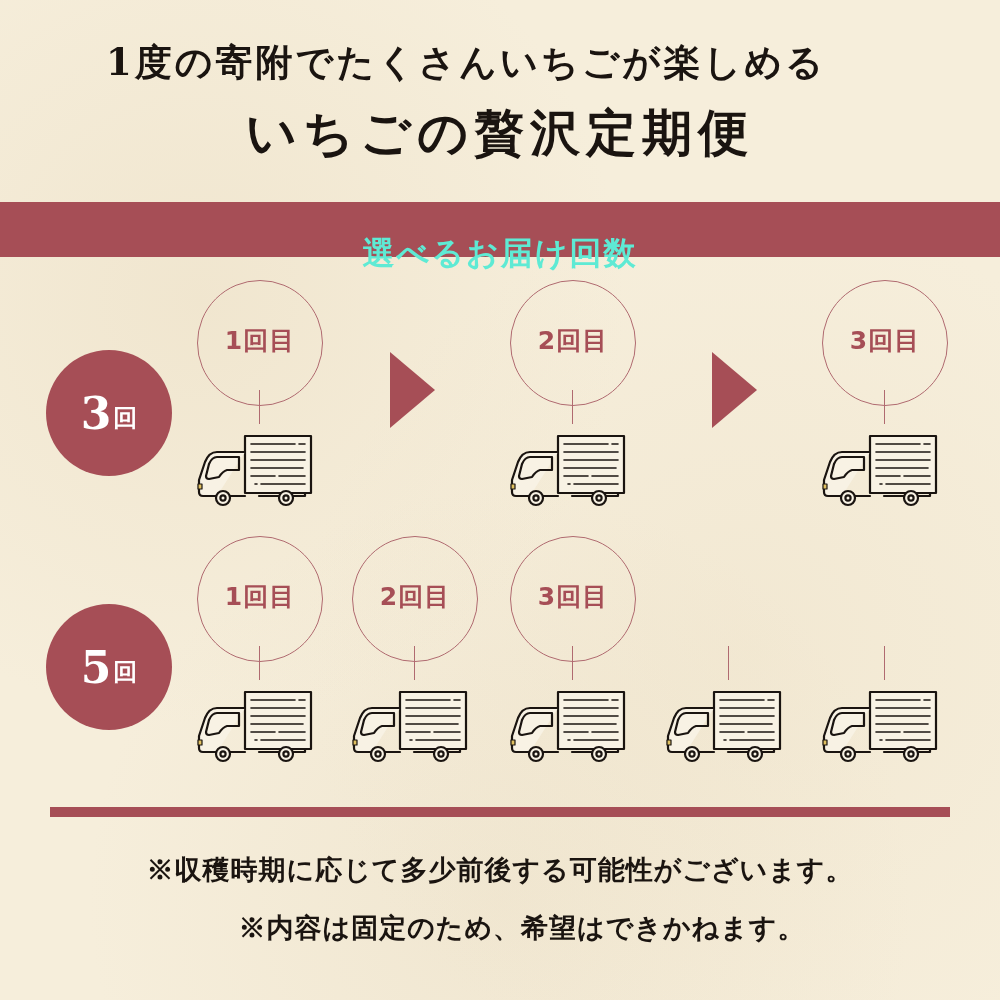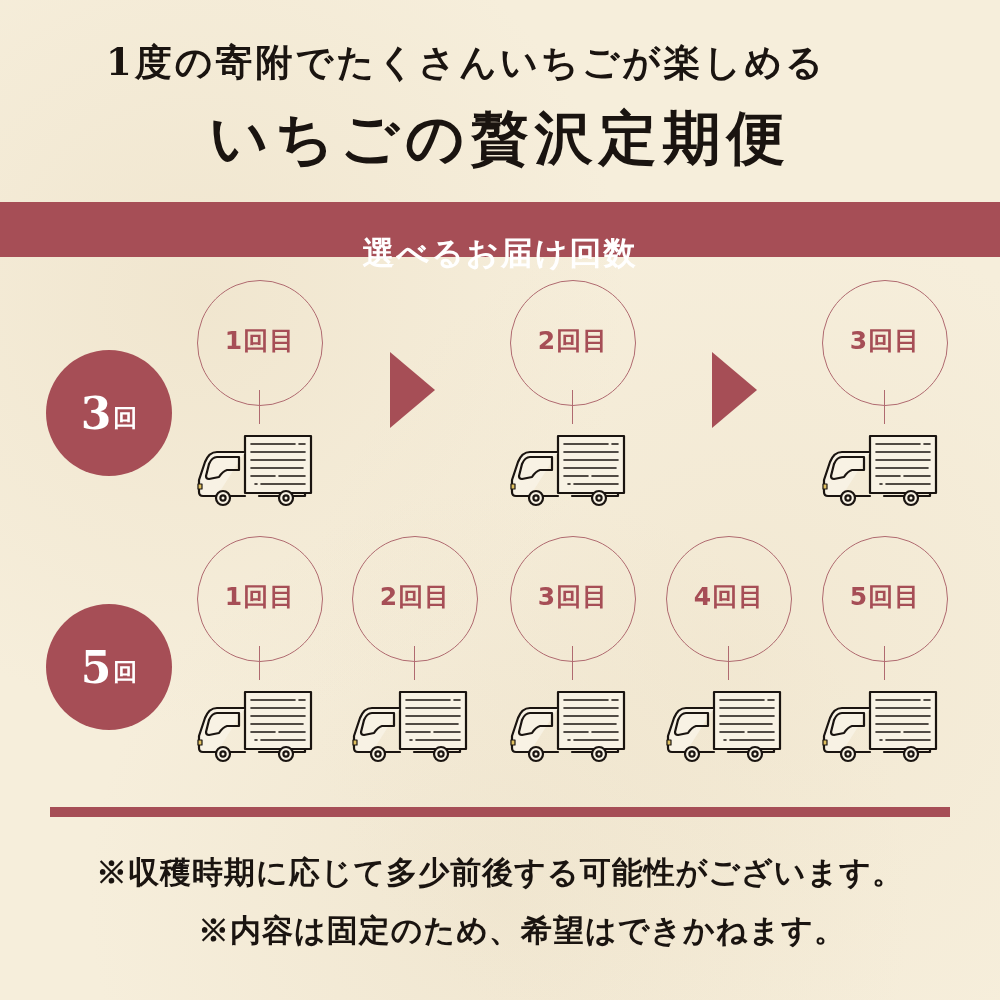--- a/index.html
+++ b/index.html
@@ -16,30 +16,30 @@
     }
 
     .subtitle {
       position: absolute; left: 0; top: 38px; width: 920px;
       text-align: center; font-size: 37px; font-weight: bold; letter-spacing: 3px;
       font-family: "DejaVu Serif", serif;
       margin-left: 6px;
     }
     .title {
       position: absolute; left: 0; top: 100px; width: 1000px;
-      text-align: center; font-size: 58px; font-weight: bold; letter-spacing: 6px;
+      text-align: center; font-size: 50px; font-weight: bold; letter-spacing: 6px;
       font-family: "DejaVu Serif", serif;
     }
     .banner {
       position: absolute; left: 0; top: 202px; width: 1000px; height: 55px;
       background: #a64e56;
       display: flex; align-items: center; justify-content: center;
     }
     .banner-text {
-      color: #ffffff; font-size: 32px; font-weight: bold; letter-spacing: 2px;
+      color: #5eead4; font-size: 32px; font-weight: bold; letter-spacing: 2px;
       font-family: "DejaVu Serif", serif;
       margin-top: 48px;
     }
 
     .count-badge {
       position: absolute; width: 126px; height: 126px; border-radius: 50%;
       background: #a64e56; color: #fff;
       display: flex; align-items: center; justify-content: center;
     }
     .count-num { font-size: 44px; font-weight: bold; font-family: "DejaVu Serif", serif; }
@@ -71,21 +71,21 @@
       border-bottom: 38px solid transparent;
       border-left: 45px solid #a64e56;
     }
 
     .divider {
       position: absolute; left: 50px; top: 807px; width: 900px; height: 10px;
       background: #a64e56;
     }
     .note {
       position: absolute; left: 0; width: 1000px; text-align: center;
-      font-size: 31px; font-weight: bold; letter-spacing: 1px;
+      font-size: 27px; font-weight: bold; letter-spacing: 1px;
       font-family: "DejaVu Serif", serif;
     }
   </style>
 </head>
 <body>
 
 <svg width="0" height="0" style="position:absolute">
   <defs>
     <symbol id="truck-sym" viewBox="0 0 120 80">
       <g fill="none" stroke="#1a1410" stroke-width="2.2" stroke-linejoin="round" stroke-linecap="round">
@@ -192,33 +192,27 @@
   <div class="step-circle">
     <span class="step-label">3回目</span>
   </div>
   <div class="step-line"></div>
   <svg class="truck">
       <use href="#truck-sym"></use>
     </svg>
 </div>
 
 <div class="step" style="left:664px; top:536px;">
-  <div class="step-circle">
-    <span class="step-label">4回目</span>
-  </div>
   <div class="step-line"></div>
   <svg class="truck">
       <use href="#truck-sym"></use>
     </svg>
 </div>
 
 <div class="step" style="left:820px; top:536px;">
-  <div class="step-circle">
-    <span class="step-label">5回目</span>
-  </div>
   <div class="step-line"></div>
   <svg class="truck">
       <use href="#truck-sym"></use>
     </svg>
 </div>
 
 <div class="divider"></div>
 
 <div class="note" style="top:852px;">※収穫時期に応じて多少前後する可能性がございます。</div>
 <div class="note" style="top:910px;padding-left:44px;">※内容は固定のため、希望はできかねます。</div>

